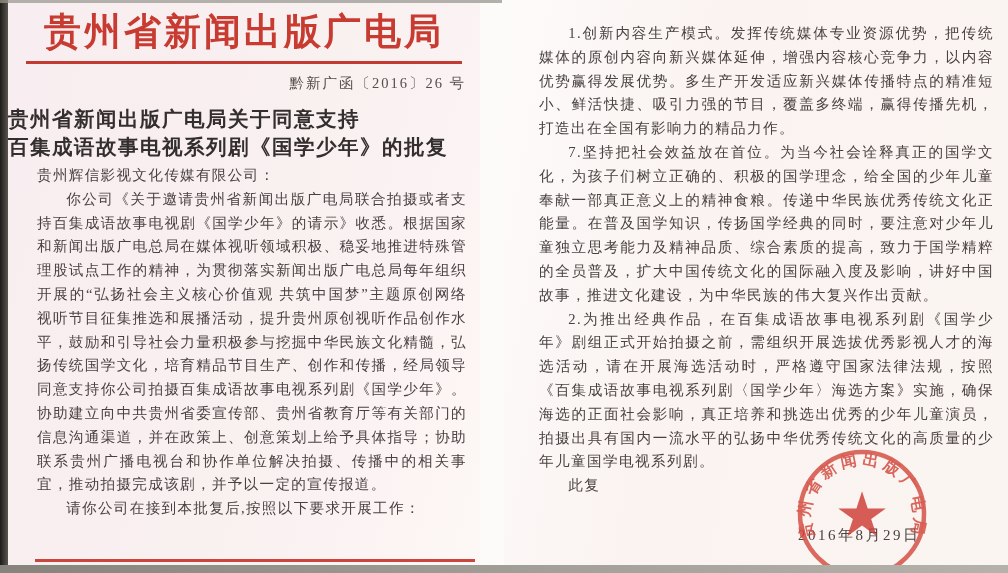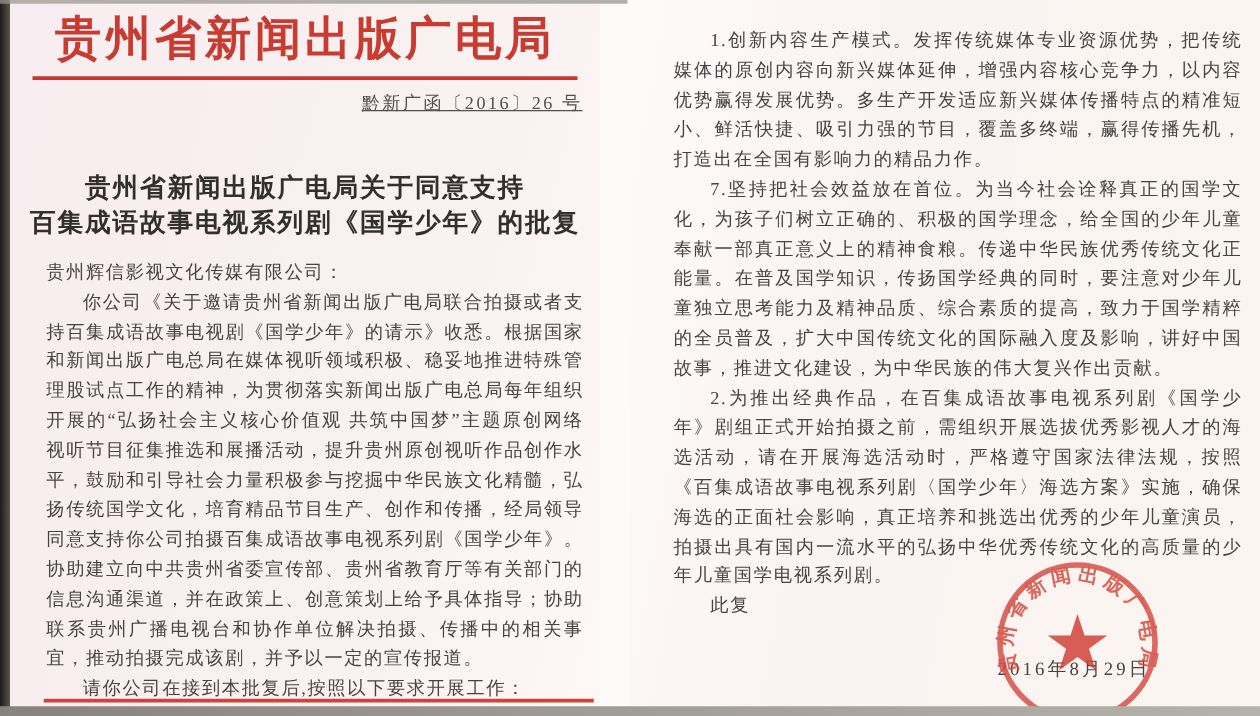--- a/index.html
+++ b/index.html
@@ -43,31 +43,29 @@
   }
   .red-rule {
     margin: 7px auto 0 auto; width: 436px; height: 3px;
     background: #c23a31;
   }
   .doc-number {
     margin-top: 9px; padding-right: 14px;
     text-align: right;
     font-size: 14.5px; letter-spacing: 2px; line-height: 20px;
     color: #564d4d;
-    text-decoration: underline;
   }
   .doc-title {
-    margin-top: 44px;
-    text-align: center;
+    margin-top: 12px;
     font-size: 20.5px; font-weight: bold; line-height: 28px;
     letter-spacing: 1.5px;
     color: #342f2f;
   }
   .body-left {
-    margin-top: 14px; padding: 0 13px 0 29px;
+    margin-top: 3px; padding: 0 13px 0 29px;
     font-size: 14.6px; line-height: 23.8px; letter-spacing: 1.3px;
     color: #4a4242;
     text-align: justify;
   }
   .body-right {
     padding: 22px 14px 0 35px;
     font-size: 14.6px; line-height: 23.8px; letter-spacing: 1.4px;
     color: #4a4242;
     text-align: justify;
   }

